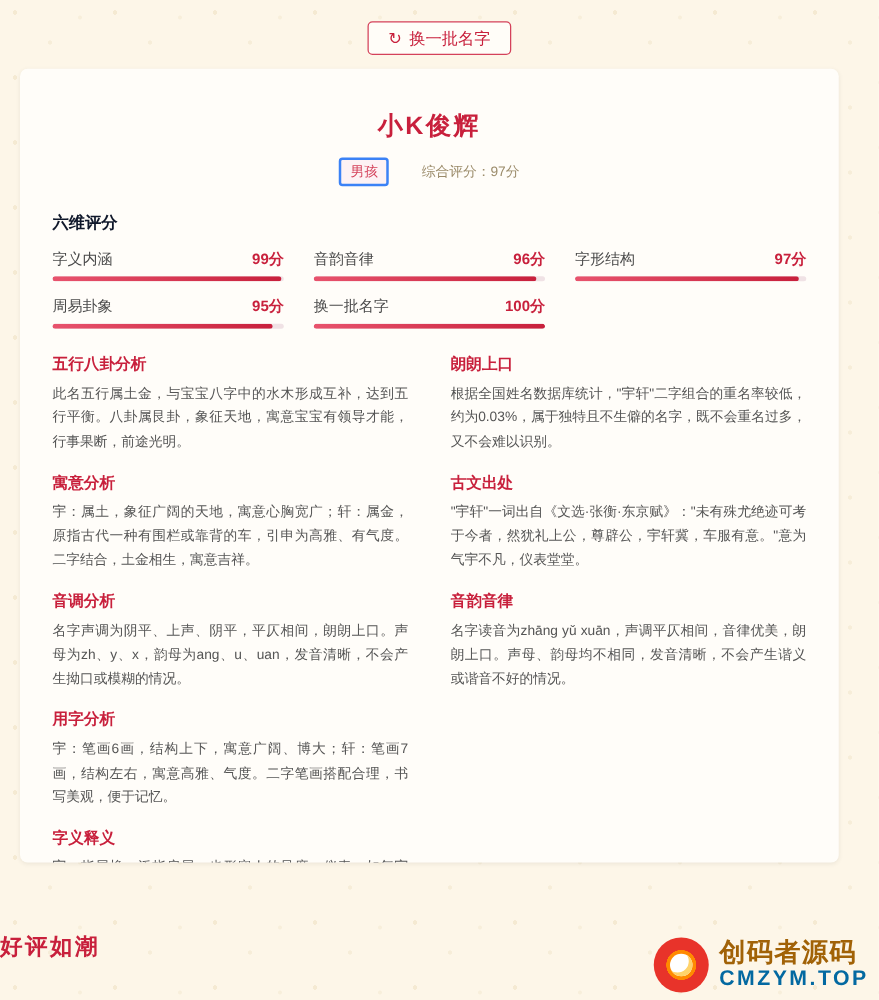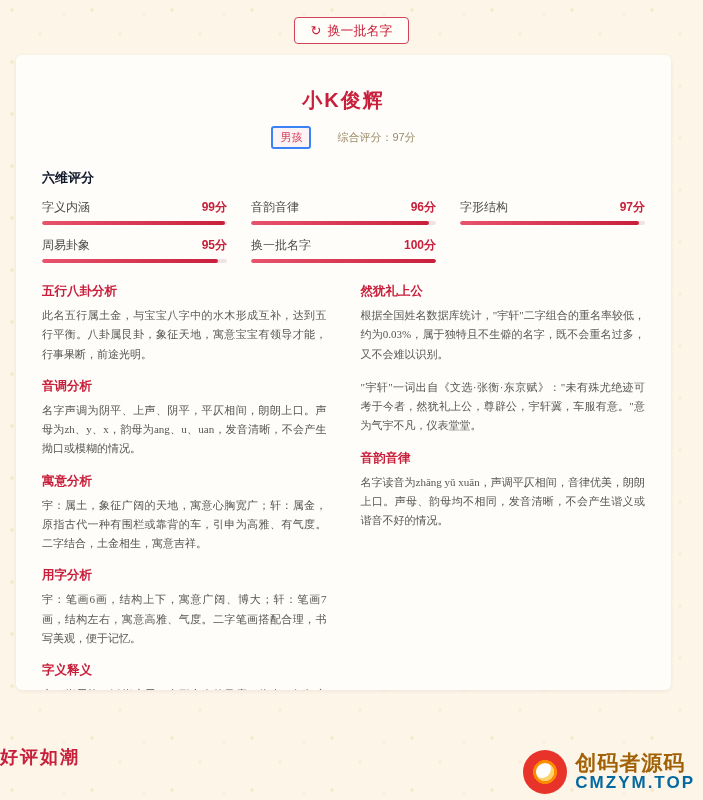--- a/index.html
+++ b/index.html
@@ -130,21 +130,20 @@
     background: linear-gradient(90deg, #e8536d, #c8203c);
     border-radius: 2px;
   }
 
   
   .analysis {
     display: grid;
     grid-template-columns: 1fr 1fr;
     column-gap: 34px;
     margin-top: 14px;
-    font-family: Liberation Serif, serif;
   }
   .ana-block {
     margin-bottom: 14px;
   }
   .ana-title {
     color: #c8203c;
     font-size: 12.5px;
     font-weight: bold;
     margin-bottom: 6px;
   }
@@ -289,44 +288,45 @@
   </div>
 
   <div class="analysis">
 
     <div class="ana-col">
       <div class="ana-block">
         <div class="ana-title">五行八卦分析</div>
         <div class="ana-text">此名五行属土金，与宝宝八字中的水木形成互补，达到五行平衡。八卦属艮卦，象征天地，寓意宝宝有领导才能，行事果断，前途光明。</div>
       </div>
       <div class="ana-block">
+        <div class="ana-title">寓意分析</div>
+        <div class="ana-text">宇：属土，象征广阔的天地，寓意心胸宽广；轩：属金，原指古代一种有围栏或靠背的车，引申为高雅、有气度。二字结合，土金相生，寓意吉祥。</div>
+      </div>
+      <div class="ana-block">
         <div class="ana-title">音调分析</div>
         <div class="ana-text">名字声调为阴平、上声、阴平，平仄相间，朗朗上口。声母为zh、y、x，韵母为ang、u、uan，发音清晰，不会产生拗口或模糊的情况。</div>
       </div>
       <div class="ana-block">
-        <div class="ana-title">寓意分析</div>
-        <div class="ana-text">宇：属土，象征广阔的天地，寓意心胸宽广；轩：属金，原指古代一种有围栏或靠背的车，引申为高雅、有气度。二字结合，土金相生，寓意吉祥。</div>
-      </div>
-      <div class="ana-block">
         <div class="ana-title">用字分析</div>
         <div class="ana-text">宇：笔画6画，结构上下，寓意广阔、博大；轩：笔画7画，结构左右，寓意高雅、气度。二字笔画搭配合理，书写美观，便于记忆。</div>
       </div>
       <div class="ana-block">
         <div class="ana-title">字义释义</div>
         <div class="ana-text">宇：指屋檐，泛指房屋，也形容人的风度、仪表，如气宇轩昂。轩：指高峻、高扬，也指有着的长廊或小屋，引申为高贵、有气度。</div>
       </div>
 
     </div>
 
     <div class="ana-col">
       <div class="ana-block">
-        <div class="ana-title">然犹礼上公</div>
+        <div class="ana-title">朗朗上口</div>
         <div class="ana-text">根据全国姓名数据库统计，"宇轩"二字组合的重名率较低，约为0.03%，属于独特且不生僻的名字，既不会重名过多，又不会难以识别。</div>
       </div>
       <div class="ana-block">
+        <div class="ana-title">古文出处</div>
         <div class="ana-text">"宇轩"一词出自《文选·张衡·东京赋》："未有殊尤绝迹可考于今者，然犹礼上公，尊辟公，宇轩冀，车服有意。"意为气宇不凡，仪表堂堂。</div>
       </div>
       <div class="ana-block">
         <div class="ana-title">音韵音律</div>
         <div class="ana-text">名字读音为zhāng yǔ xuān，声调平仄相间，音律优美，朗朗上口。声母、韵母均不相同，发音清晰，不会产生谐义或谐音不好的情况。</div>
       </div>
 
     </div>
 
   </div>

